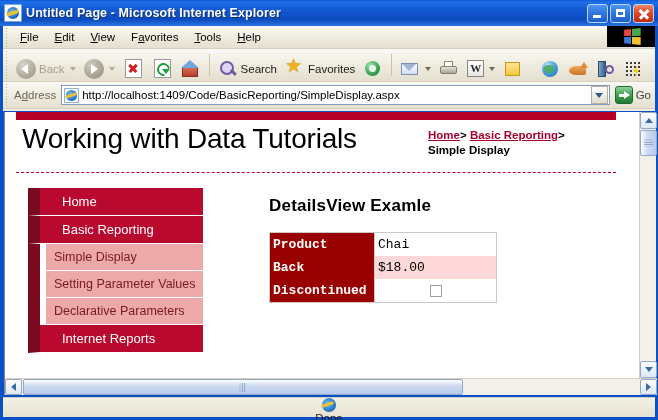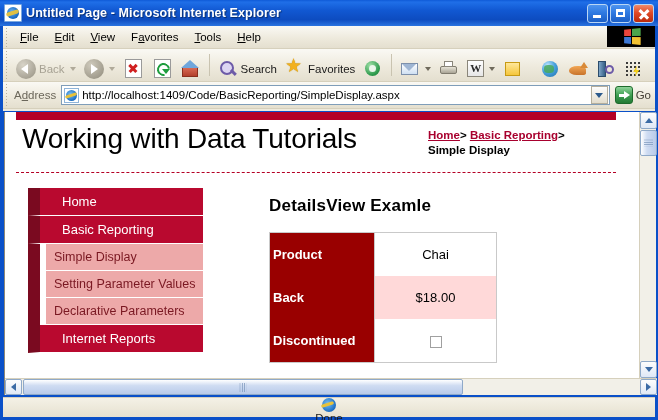--- a/index.html
+++ b/index.html
@@ -503,35 +503,34 @@
     margin: 0 0 16px 6px;
     letter-spacing: .2px;
   }
   #dv-table {
     border-collapse: collapse;
     border: 1px solid #c9c9c9;
     margin-left: 6px;
     font-size: 13px;
     table-layout: fixed;
   }
-  #dv-table td { padding: 14px 3px; vertical-align: middle; }
+  #dv-table td { padding: 4px 3px; vertical-align: middle; font-family: Liberation Mono, monospace; }
   #dv-table td.lbl {
     background: #990000;
     color: #ffffff;
     font-weight: bold;
     width: 98px;
     border-right: 1px solid #c9c9c9;
     white-space: nowrap;
   }
   #dv-table td.val {
     width: 115px;
     color: #000;
     background: #ffffff;
     white-space: nowrap;
-    text-align: center;
   }
   #dv-table tr.alt td.val { background: #ffd9d9; }
   #dv-table td.val.center { text-align: center; }
   .cb {
     display: inline-block;
     width: 12px; height: 12px;
     border: 1px solid #a0a0a0;
     background: #ffffff;
     vertical-align: middle;
     box-sizing: border-box;

